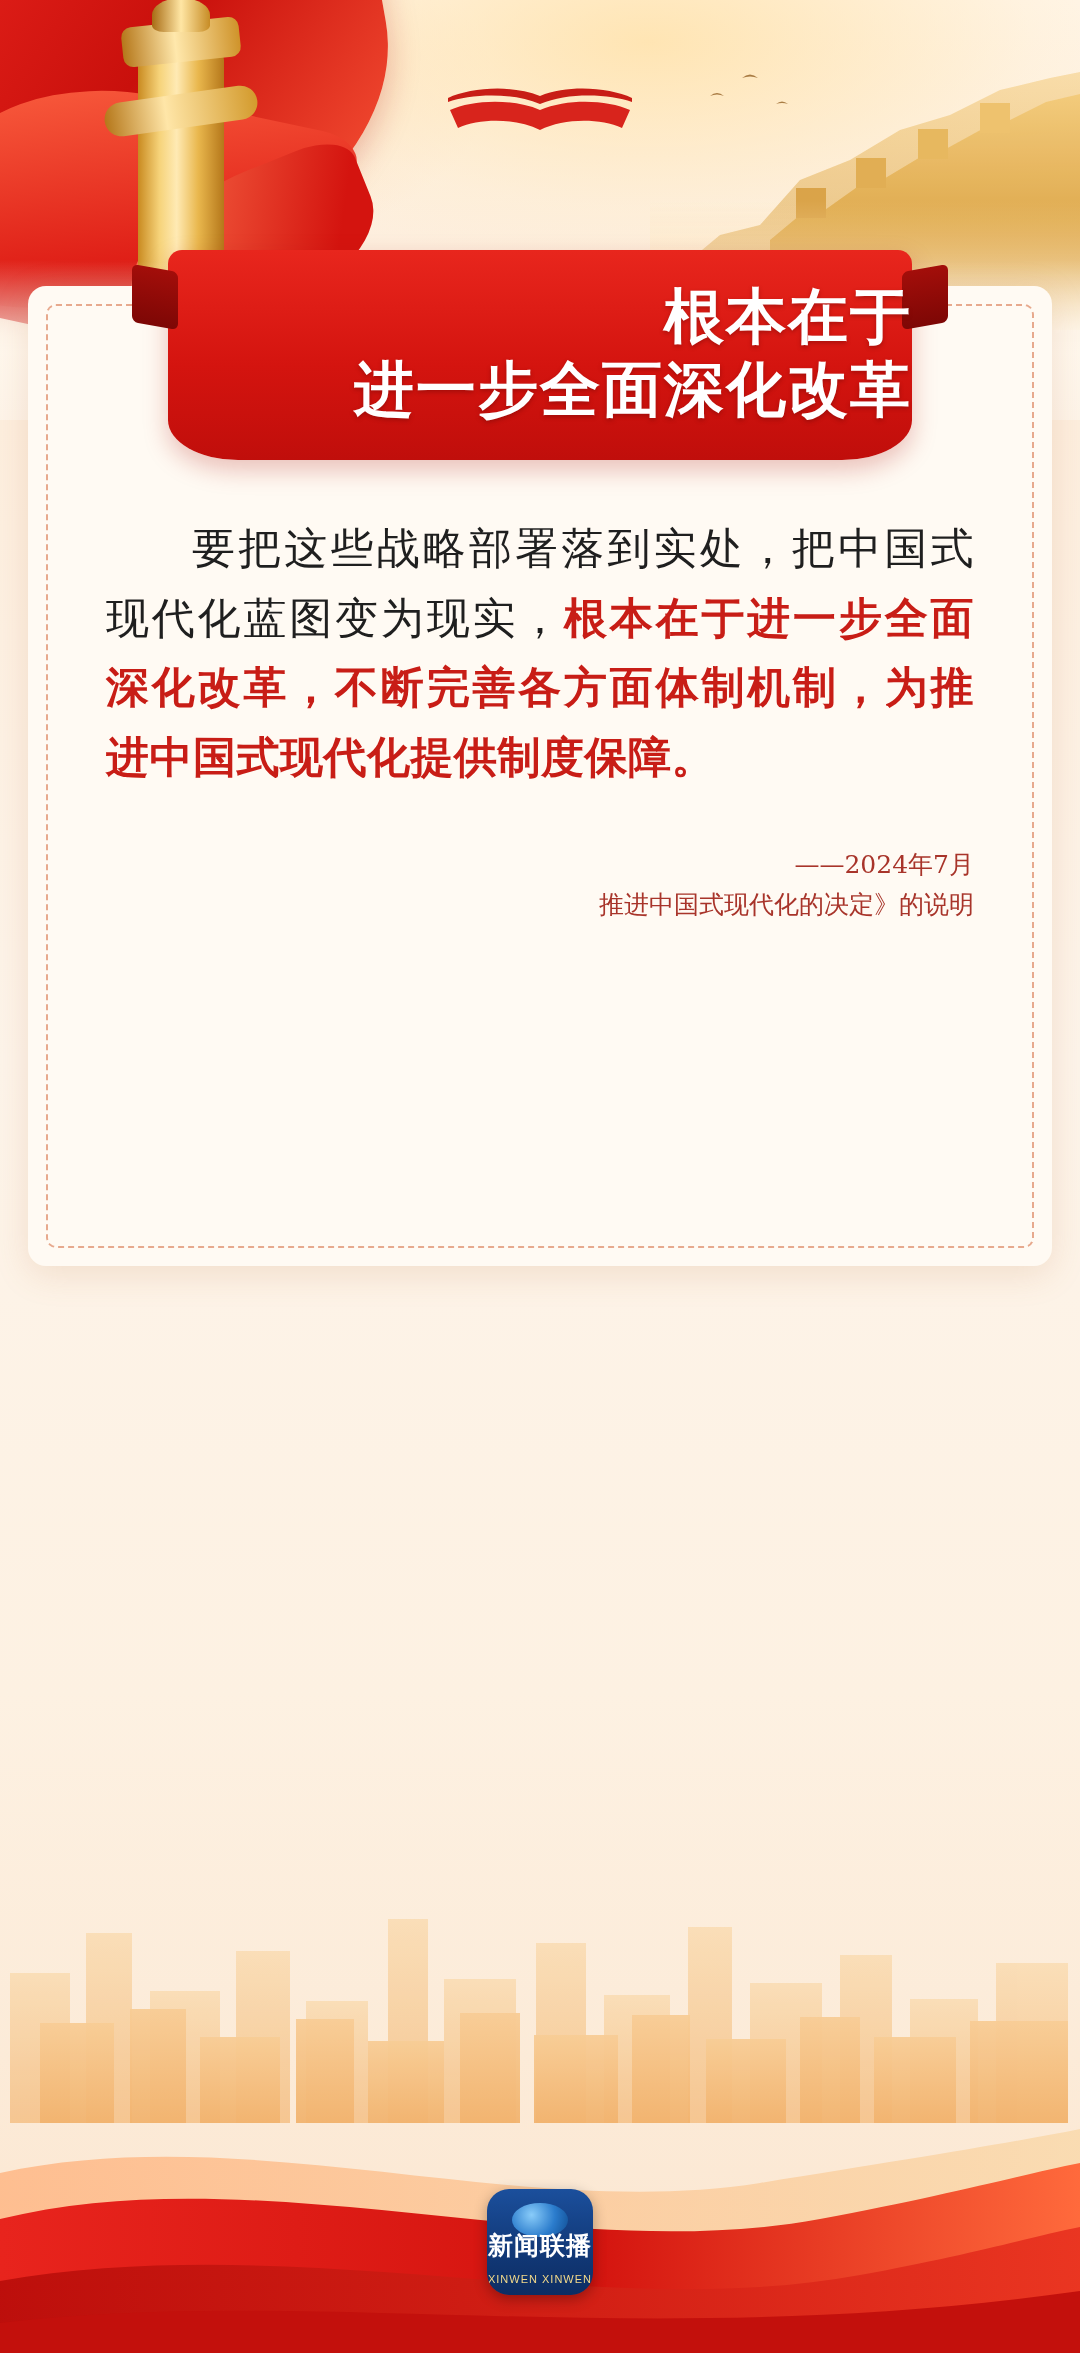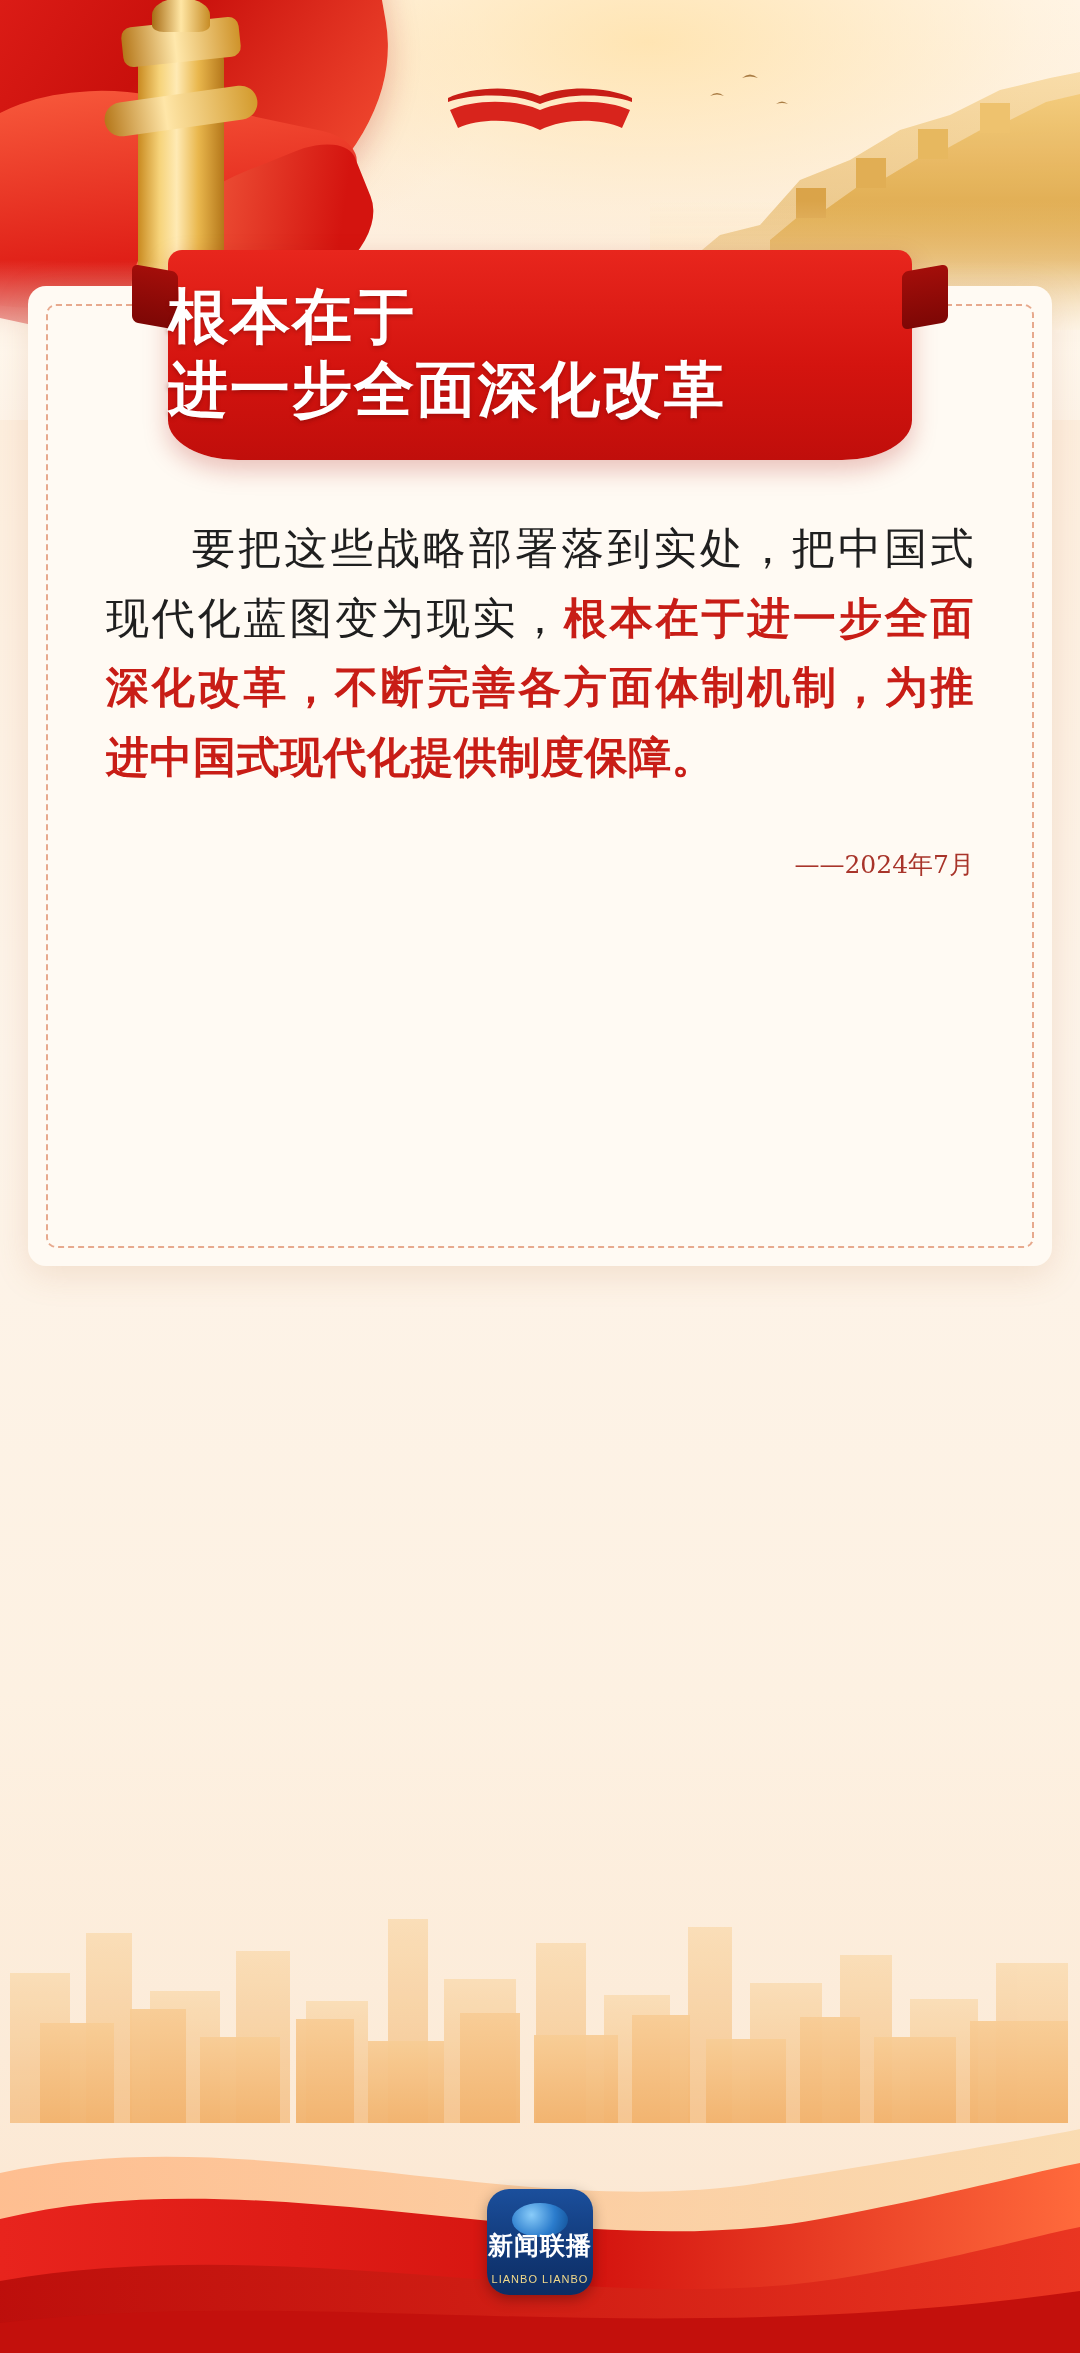--- a/index.html
+++ b/index.html
@@ -163,21 +163,21 @@
   
   .plaque {
     position: absolute;
     left: 50%;
     top: -36px;
     transform: translateX(-50%);
     width: 744px;
     padding: 30px 0 34px;
     background: linear-gradient(180deg, #e8261d 0%, #d4140f 55%, #c00e0b 100%);
     border-radius: 14px 14px 70px 70px / 14px 14px 40px 40px;
-    text-align: left;
+    text-align: right;
     box-shadow: 0 10px 24px rgba(170,20,12,0.25);
   }
   .plaque::before, .plaque::after {
     content: "";
     position: absolute;
     top: 18px;
     width: 46px; height: 58px;
     background: linear-gradient(180deg, #a30e0a, #7d0705);
     border-radius: 6px;
     z-index: -1;
@@ -349,20 +349,21 @@
       <div class="plaque-line">根本在于</div>
       <div class="plaque-line">进一步全面深化改革</div>
     </div>
 
     <div class="card-body">
 
       <p class="para"><span>要把这些战略部署落到实处，把中国式现代化蓝图变为现实，</span><span class="hl">根本在于进一步全面深化改革，不断完善各方面体制机制，为推进中国式现代化提供制度保障。</span></p>
 
       <div class="source">
         <span class="l1">——2024年7月</span>
+        <span class="l3">推进中国式现代化的决定》的说明</span>
       </div>
     </div>
   </div>
 
   <svg class="skyline" viewBox="0 0 1080 300" preserveAspectRatio="none">
     <defs>
       <linearGradient id="bld" x1="0" y1="0" x2="0" y2="1">
         <stop offset="0%" stop-color="#f8cd96"></stop>
         <stop offset="100%" stop-color="#f2b46f"></stop>
       </linearGradient>
@@ -423,16 +424,16 @@
       <path d="M0 150 C 250 96, 520 198, 760 160 C 910 136, 1010 120, 1080 106 L1080 330 L0 330 Z" fill="url(#w1)" opacity="0.75"></path>
       <path d="M0 196 C 260 132, 560 244, 820 196 C 950 172, 1020 152, 1080 140 L1080 330 L0 330 Z" fill="url(#w2)"></path>
       <path d="M0 258 C 300 206, 600 300, 860 252 C 970 232, 1030 214, 1080 204 L1080 330 L0 330 Z" fill="url(#w3)" opacity="0.92"></path>
       <path d="M0 300 C 320 262, 640 330, 1080 268 L1080 330 L0 330 Z" fill="#c3100c"></path>
     </svg>
   </div>
 
   <div class="badge">
     <div class="globe"></div>
     <div class="cn">新闻联播</div>
-    <div class="en">LIANBO LIANBO</div>
+    <div class="en">XINWEN XINWEN</div>
   </div>
 
 </div>
 
 </body></html>

